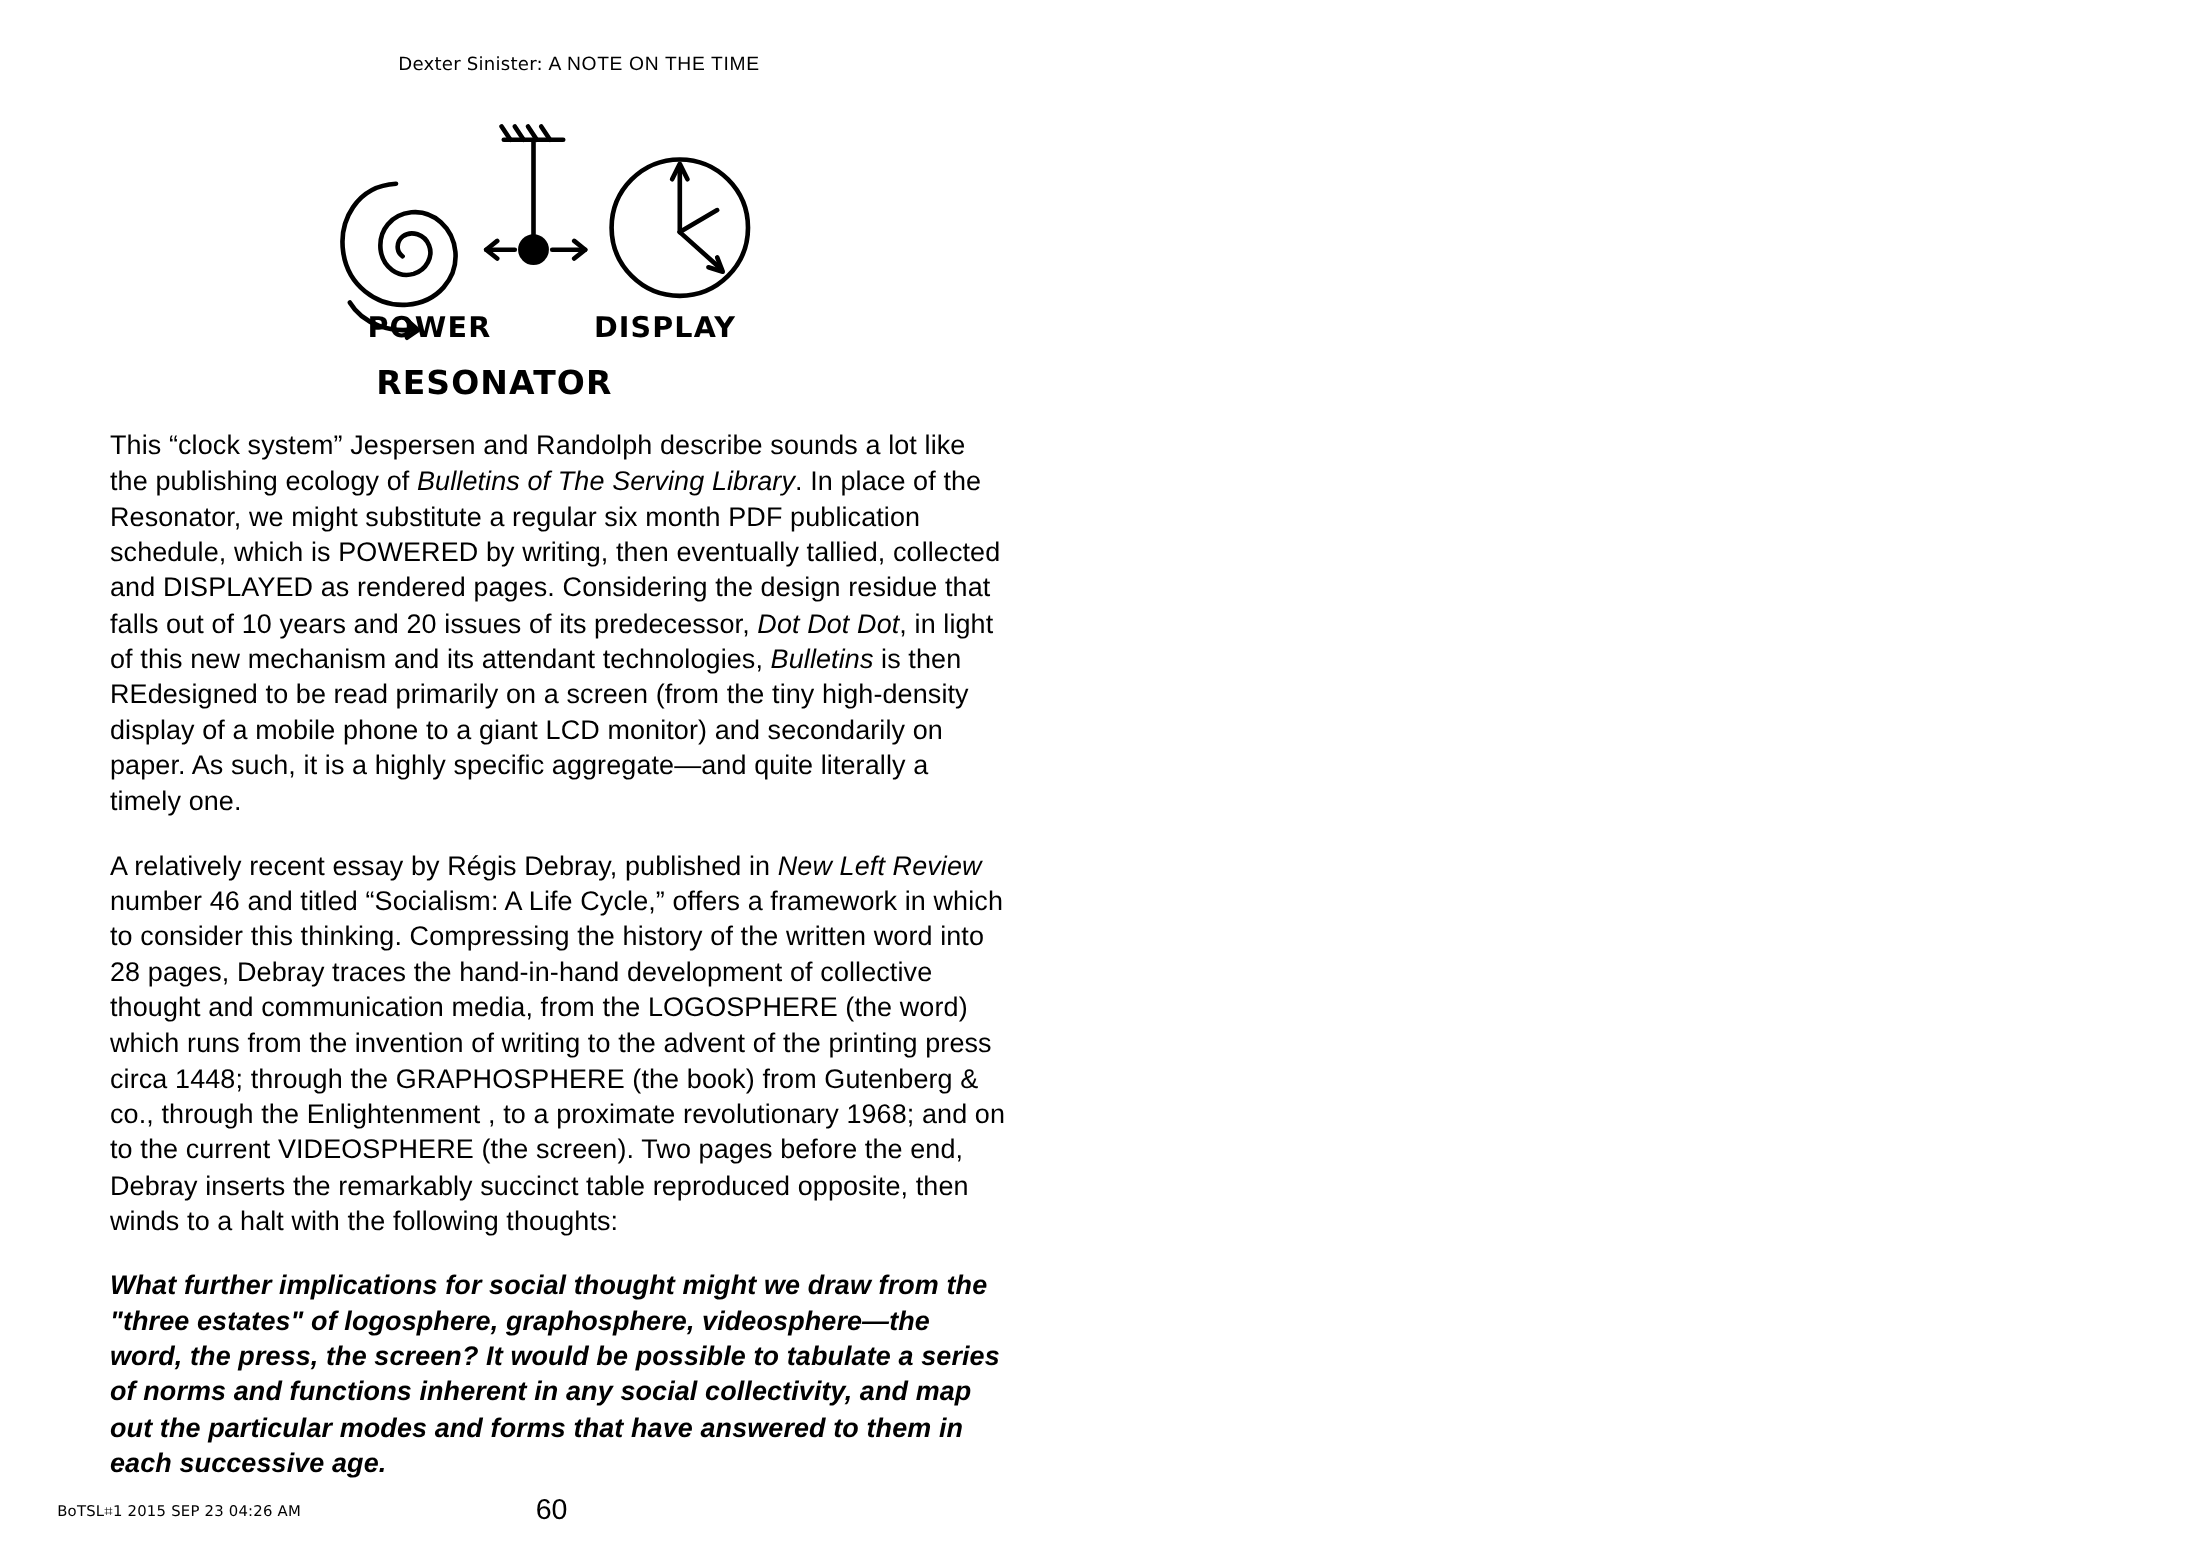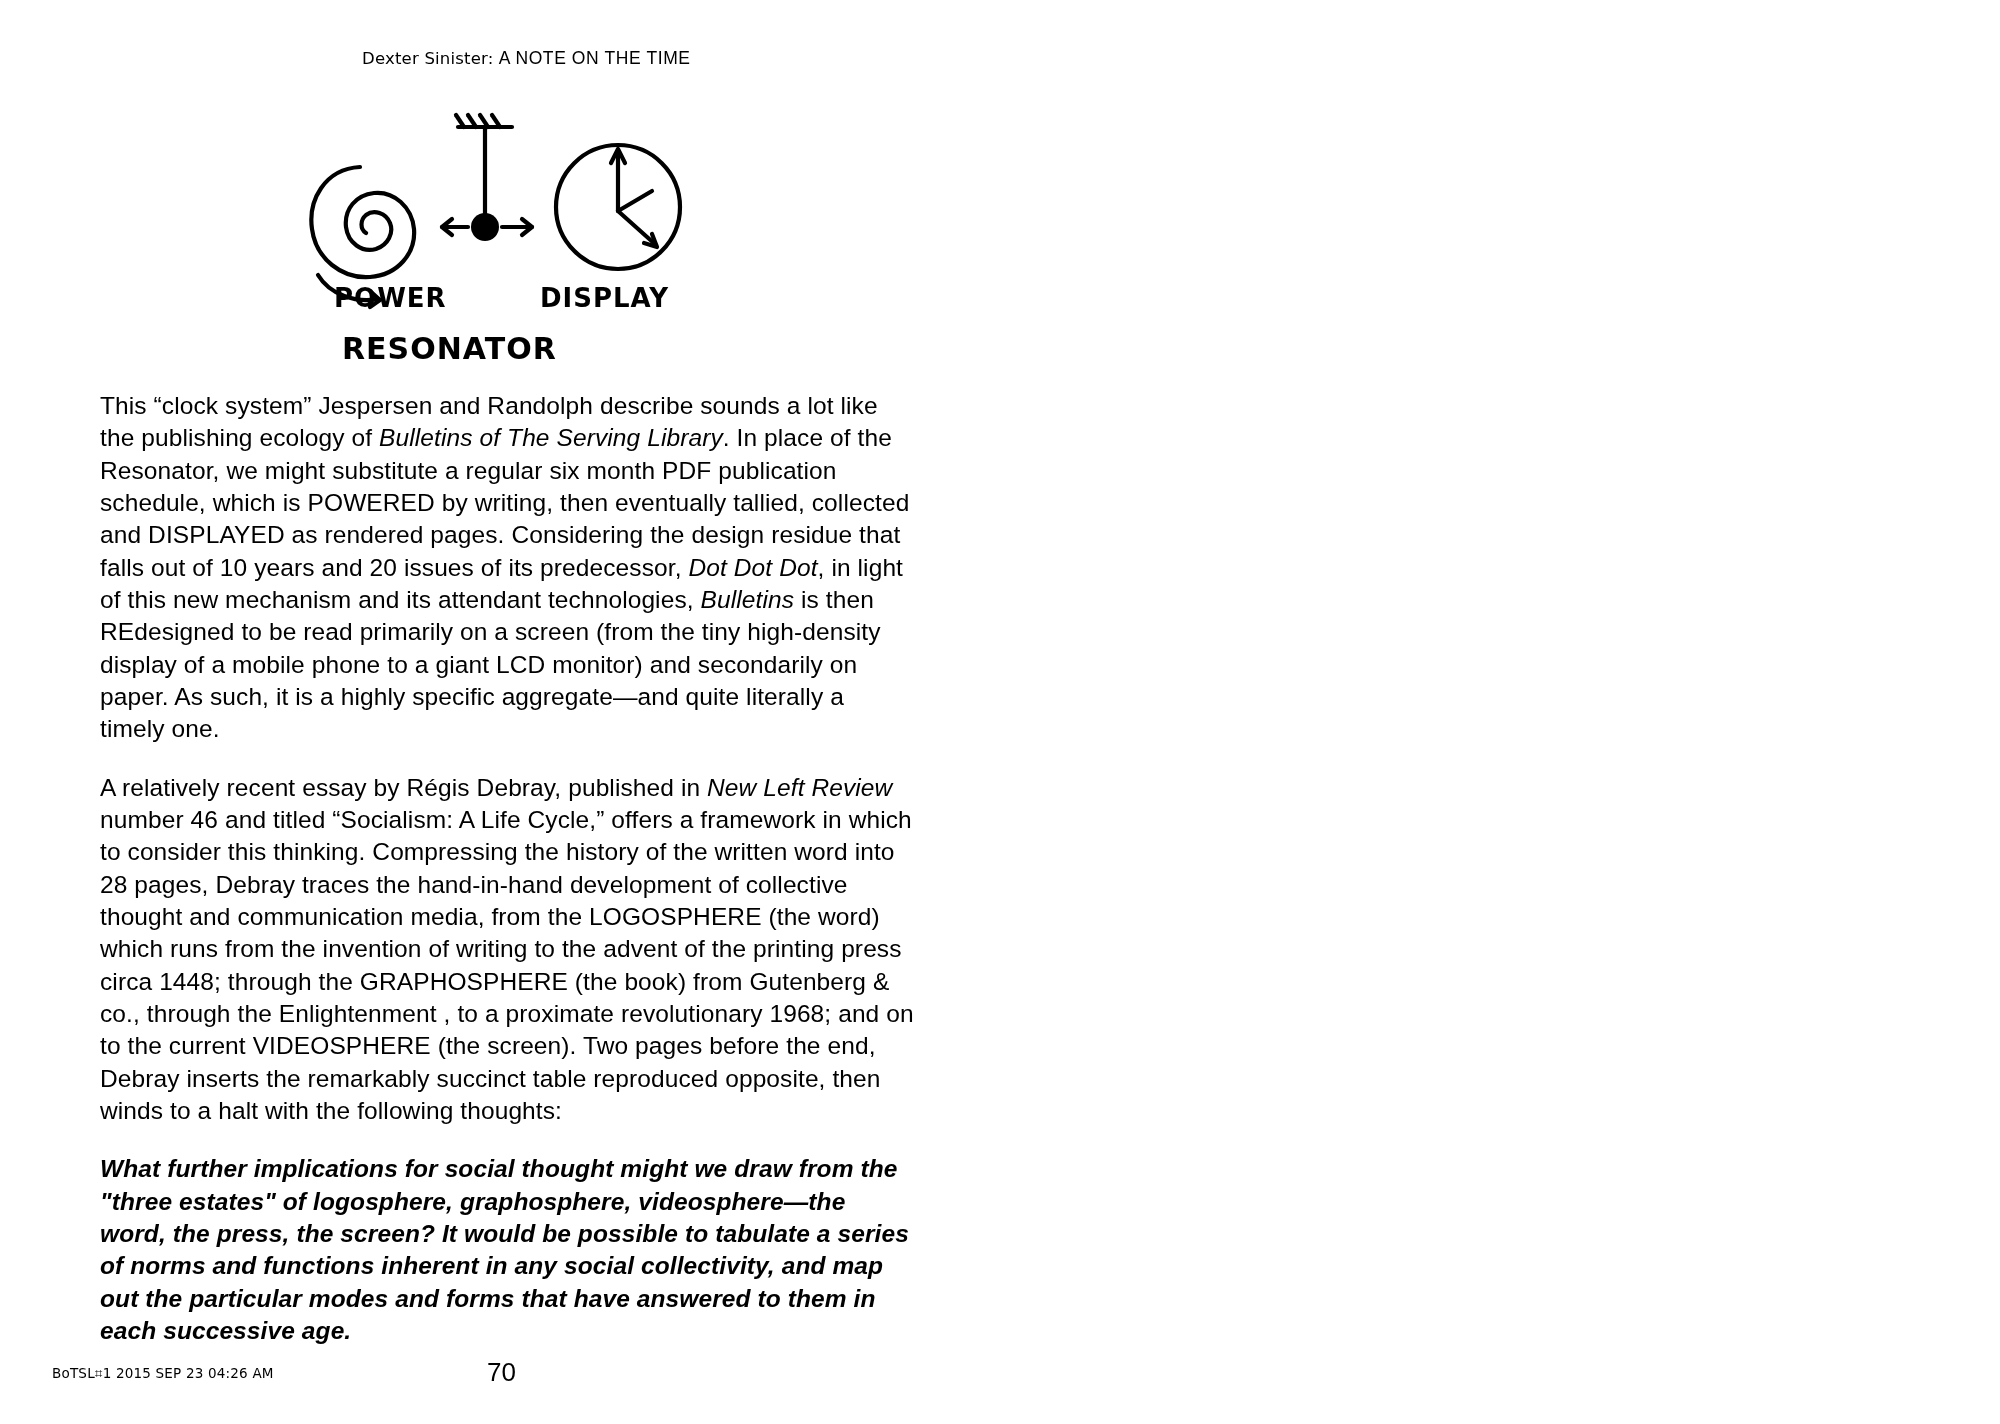--- a/index.html
+++ b/index.html
@@ -157,21 +157,21 @@
       <div class="illus-caption" style="left:42px; top:236px; font-size:30px;">RESONATOR</div>
     </div>
 
     <div class="bodycol">
       <p>This “clock system” Jespersen and Randolph describe sounds a lot like the publishing ecology of <em>Bulletins of The Serving Library</em>. In place of the Resonator, we might substitute a regular six month PDF publication schedule, which is POWERED by writing, then eventually tallied, collected and DISPLAYED as rendered pages. Considering the design residue that falls out of 10 years and 20 issues of its predecessor, <em>Dot Dot Dot</em>, in light of this new mechanism and its attendant technologies, <em>Bulletins</em> is then REdesigned to be read primarily on a screen (from the tiny high-density display of a mobile phone to a giant LCD monitor) and secondarily on paper. As such, it is a highly specific aggregate—and quite literally a timely one.</p>
       <p>A relatively recent essay by Régis Debray, published in <em>New Left Review</em> number 46 and titled “Socialism: A Life Cycle,” offers a framework in which to consider this thinking. Compressing the history of the written word into 28 pages, Debray traces the hand-in-hand development of collective thought and communication media, from the LOGOSPHERE (the word) which runs from the invention of writing to the advent of the printing press circa 1448; through the GRAPHOSPHERE (the book) from Gutenberg &amp; co., through the Enlightenment , to a proximate revolutionary 1968; and on to the current VIDEOSPHERE (the screen). Two pages before the end, Debray inserts the remarkably succinct table reproduced opposite, then winds to a halt with the following thoughts:</p>
       <p class="pullquote last">What further implications for social thought might we draw from the "three estates" of logosphere, graphosphere, videosphere—the word, the press, the screen? It would be possible to tabulate a series of norms and functions inherent in any social collectivity, and map out the particular modes and forms that have answered to them in each successive age.</p>
     </div>
 
     <div class="footer-code footer-code-left">BoTSL⌗1 2015 SEP 23 04:26 AM</div>
-    <div class="folio folio-left">70</div>
+    <div class="folio folio-left">60</div>
   </div>
 
   <div class="page page-right">
 
     
 
     
 
     
     

